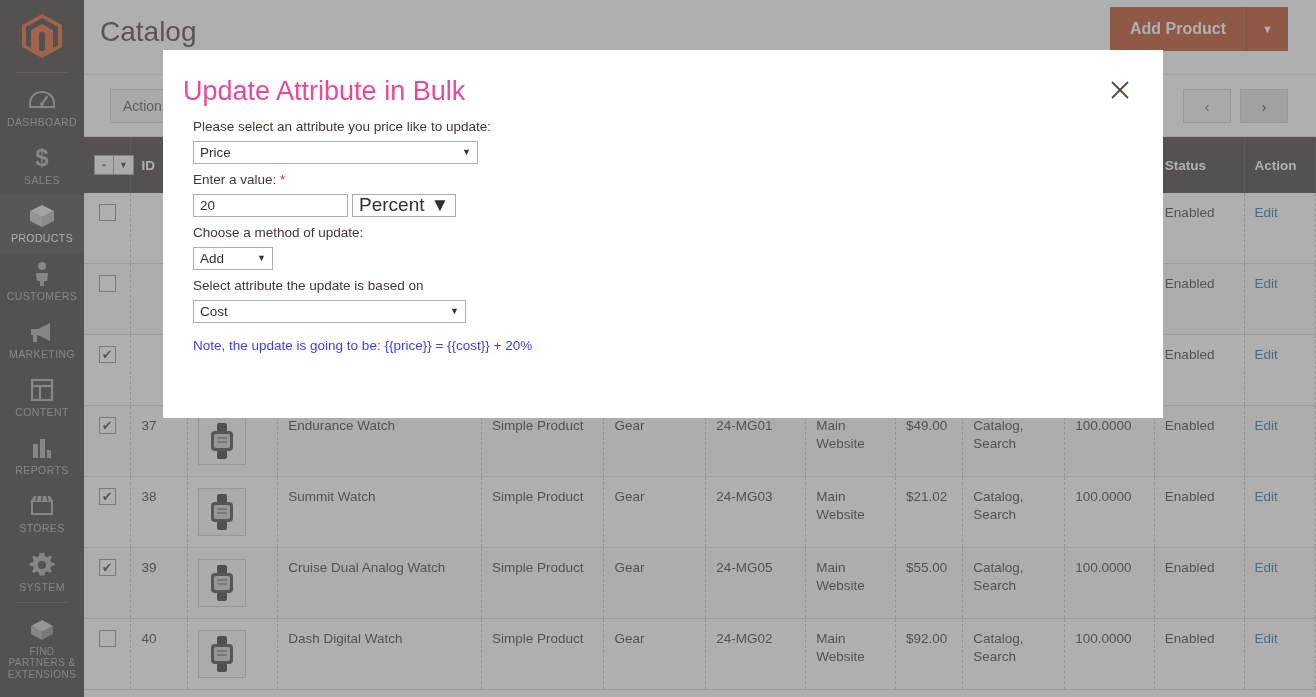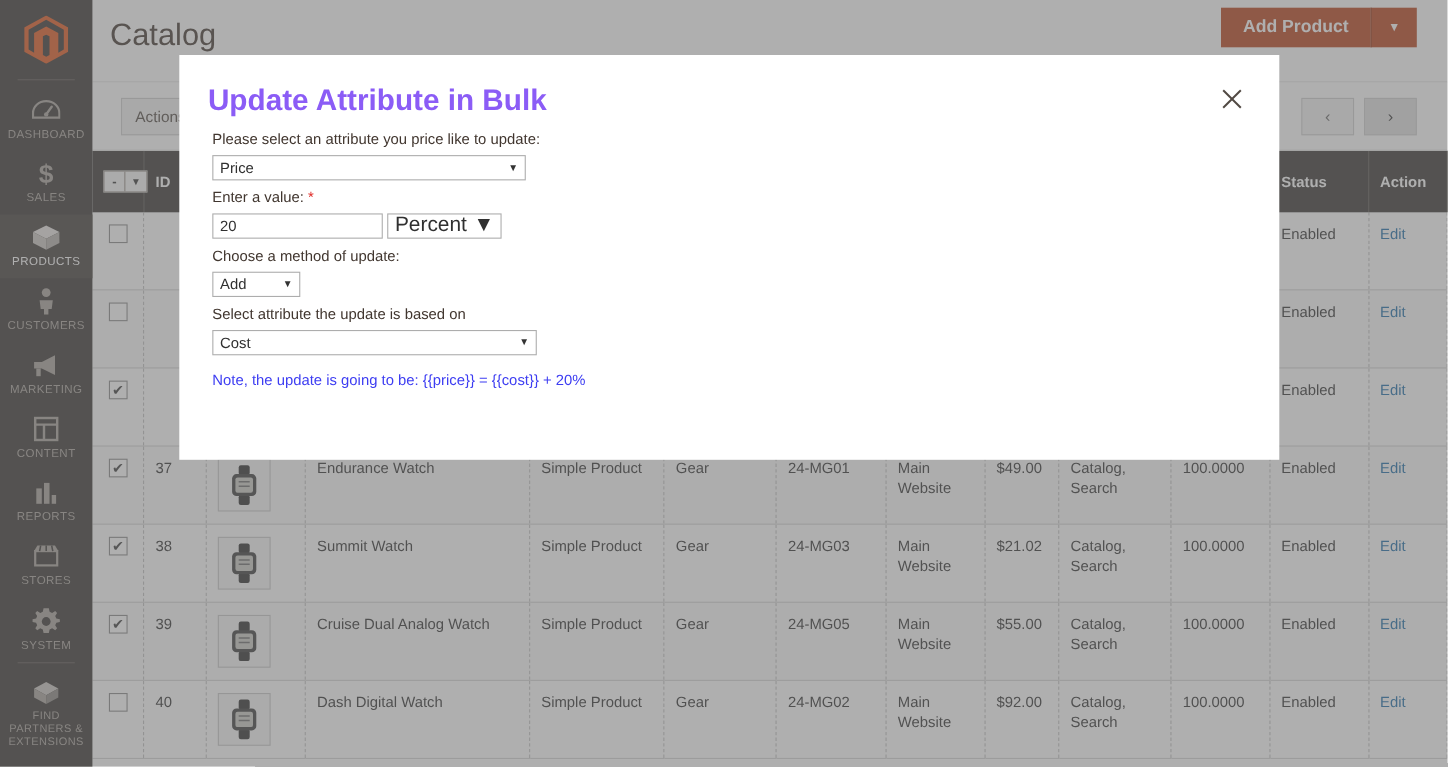--- a/index.html
+++ b/index.html
@@ -45,21 +45,21 @@
   .page-head {
     position: relative; height: 75px; background: #fff;
     border-bottom: 1px solid #e3e3e3;
   }
   .page-title {
     position: absolute; left: 16px; top: 16px;
     font-size: 28px; font-weight: 400; color: #41362f;
   }
   .btn-add {
     position: absolute; right: 28px; top: 7px;
-    height: 36px; display: flex; align-items: stretch;
+    height: 44px; display: flex; align-items: stretch;
   }
   .btn-add-main {
     background: #b8421a; color: #fff; border: none;
     font-size: 16px; font-weight: bold; padding: 0 20px;
     font-family: inherit; cursor: pointer;
   }
   .btn-add-caret {
     background: #b8421a; color: #fff; border: none;
     border-left: 1px solid #8f3414; width: 42px;
     display: flex; align-items: center; justify-content: center;
@@ -152,37 +152,37 @@
     width: 1000px; height: 368px;
     background: #ffffff;
     z-index: 30;
   }
   .modal-close {
     position: absolute; right: 28px; top: 25px;
     width: 30px; height: 30px; cursor: pointer;
     display: flex; align-items: center; justify-content: center;
   }
   .modal-title {
-    position: absolute; left: 26px; top: 26px;
-    font-size: 27px; font-weight: 700; color: #8b5cf6;
+    position: absolute; left: 20px; top: 26px;
+    font-size: 27px; font-weight: 400; color: #ec4899;
   }
   .modal-body { position: absolute; left: 30px; top: 68px; width: 620px; }
   .f-label { font-size: 13.5px; color: #41362f; margin: 0 0 4px 0; line-height: 1.4; }
   .req { color: #e02b27; }
   .sel {
     height: 23px; border: 1px solid #adadad; background: #fff;
     font-size: 13.5px; color: #303030; font-family: inherit;
     display: flex; align-items: center; padding: 0 6px;
     justify-content: space-between; cursor: pointer;
     margin-bottom: 7px;
   }
   .sel .caret { font-size: 9px; color: #333; margin-left: 8px; }
   .sel-attr { width: 285px; }
   .sel-method { width: 80px; }
-  .sel-based { width: 295px; }
+  .sel-based { width: 273px; }
   .value-row { display: flex; gap: 4px; margin-bottom: 7px; }
   .txt {
     width: 155px; height: 23px; border: 1px solid #adadad; background: #fff;
     font-size: 13.5px; color: #303030; font-family: inherit;
     padding: 0 6px; display: flex; align-items: center; cursor: text;
   }
   .sel-unit {
     height: 23px; border: 1px solid #adadad; background: #fff;
     font-size: 19px; color: #303030; padding: 0 6px;
     display: flex; align-items: center; gap: 6px; cursor: pointer;

